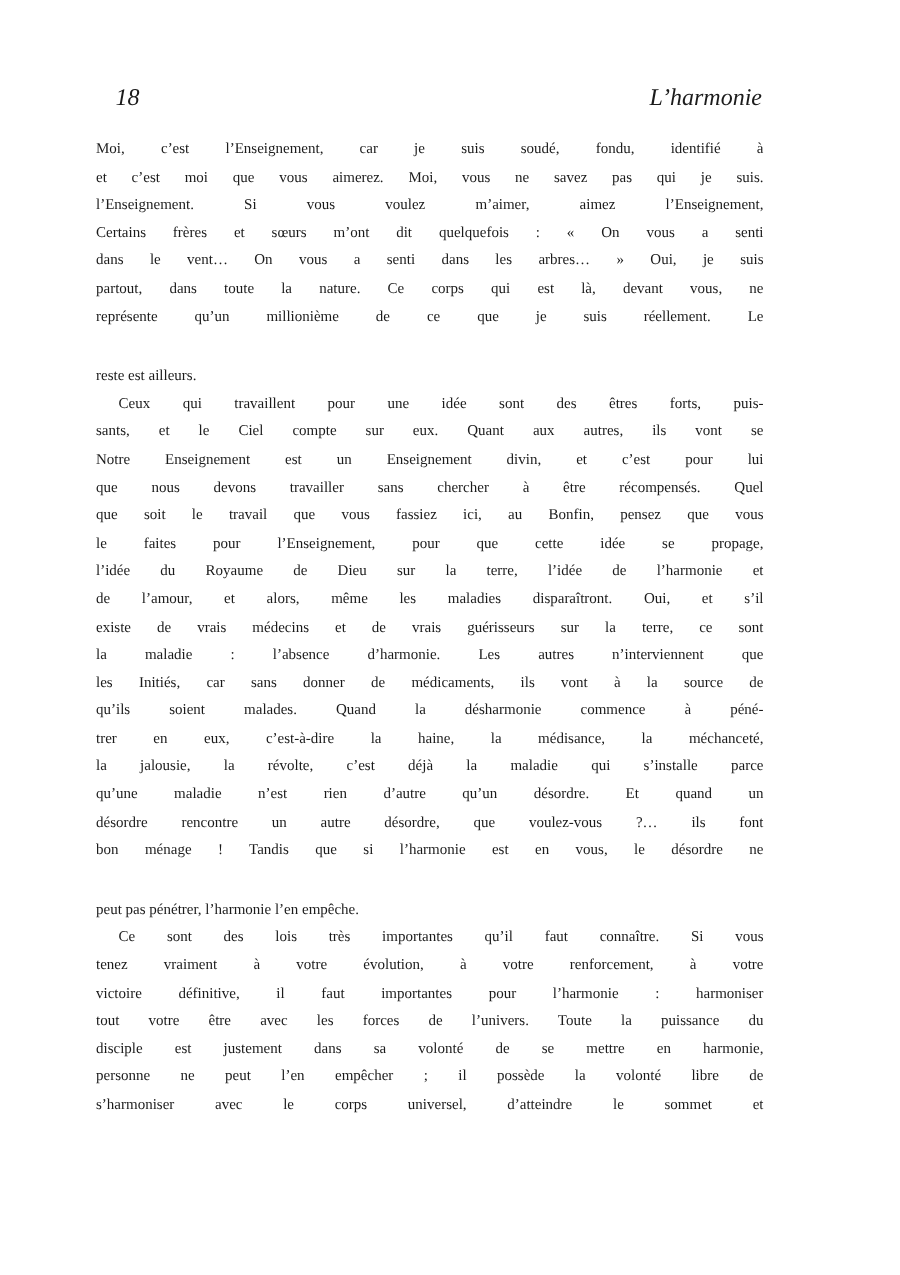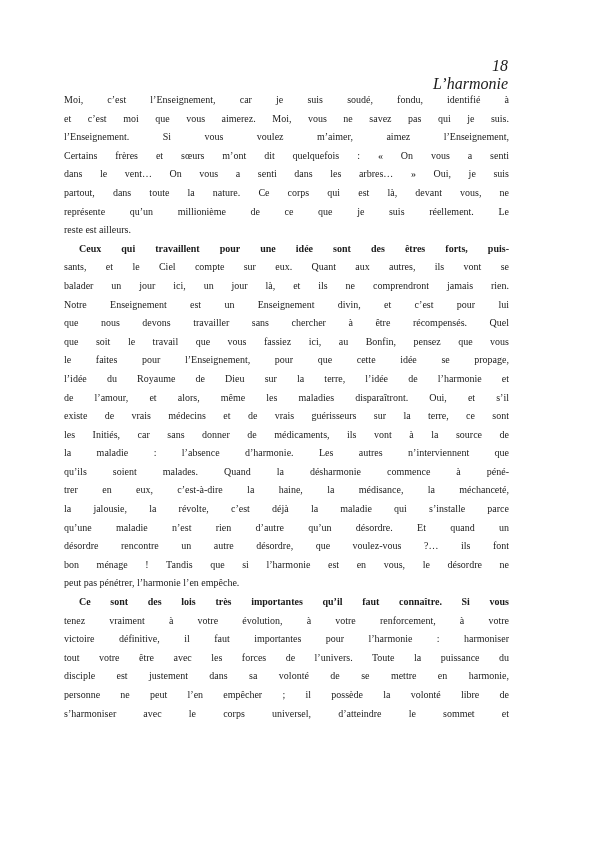--- a/index.html
+++ b/index.html
@@ -24,21 +24,20 @@
     position: absolute;
     top: 57px;
     left: 66px;
     width: 442px;
     display: flex;
     justify-content: space-between;
     align-items: flex-end;
     font-style: italic;
     font-size: 16px;
     line-height: 18px;
-    flex-direction: column;
   }
   .folio {
     padding-left: 11px;
   }
   .text-block {
     position: absolute;
     top: 91px;
     left: 64px;
     width: 445px;
     font-size: 10px;
@@ -47,24 +46,24 @@
   .line {
     height: 18.6px;
     line-height: 18.6px;
     text-align: justify;
     text-align-last: justify;
     overflow: hidden;
     white-space: normal;
   }
   .line.para-end {
     text-align-last: left;
+    margin-top: 21px;
   }
   .line.indent {
     text-indent: 15px;
-    font-weight: bold;
   }
 </style>
 </head>
 <body>
 
 <div class="page">
 
   <div class="running-header">
     <span class="folio">18</span>
     <span class="running-title">L’harmonie</span>
@@ -76,30 +75,29 @@
     <div class="line">et c’est moi que vous aimerez. Moi, vous ne savez pas qui je suis.</div>
     <div class="line">l’Enseignement. Si vous voulez m’aimer, aimez l’Enseignement,</div>
     <div class="line">Certains frères et sœurs m’ont dit quelquefois : « On vous a senti</div>
     <div class="line">dans le vent… On vous a senti dans les arbres… » Oui, je suis</div>
     <div class="line">partout, dans toute la nature. Ce corps qui est là, devant vous, ne</div>
     <div class="line">représente qu’un millionième de ce que je suis réellement. Le</div>
     <div class="line para-end">reste est ailleurs.</div>
 
     <div class="line indent">Ceux qui travaillent pour une idée sont des êtres forts, puis-</div>
     <div class="line">sants, et le Ciel compte sur eux. Quant aux autres, ils vont se</div>
-    <div class="line">balader un jour ici, un jour là, et ils ne comprendront jamais rien.</div>
     <div class="line">Notre Enseignement est un Enseignement divin, et c’est pour lui</div>
     <div class="line">que nous devons travailler sans chercher à être récompensés. Quel</div>
     <div class="line">que soit le travail que vous fassiez ici, au Bonfin, pensez que vous</div>
     <div class="line">le faites pour l’Enseignement, pour que cette idée se propage,</div>
     <div class="line">l’idée du Royaume de Dieu sur la terre, l’idée de l’harmonie et</div>
     <div class="line">de l’amour, et alors, même les maladies disparaîtront. Oui, et s’il</div>
     <div class="line">existe de vrais médecins et de vrais guérisseurs sur la terre, ce sont</div>
+    <div class="line">la maladie : l’absence d’harmonie. Les autres n’interviennent que</div>
     <div class="line">les Initiés, car sans donner de médicaments, ils vont à la source de</div>
-    <div class="line">la maladie : l’absence d’harmonie. Les autres n’interviennent que</div>
     <div class="line">qu’ils soient malades. Quand la désharmonie commence à péné-</div>
     <div class="line">trer en eux, c’est-à-dire la haine, la médisance, la méchanceté,</div>
     <div class="line">la jalousie, la révolte, c’est déjà la maladie qui s’installe parce</div>
     <div class="line">qu’une maladie n’est rien d’autre qu’un désordre. Et quand un</div>
     <div class="line">désordre rencontre un autre désordre, que voulez-vous ?… ils font</div>
     <div class="line">bon ménage ! Tandis que si l’harmonie est en vous, le désordre ne</div>
     <div class="line para-end">peut pas pénétrer, l’harmonie l’en empêche.</div>
 
     <div class="line indent">Ce sont des lois très importantes qu’il faut connaître. Si vous</div>
     <div class="line">tenez vraiment à votre évolution, à votre renforcement, à votre</div>

